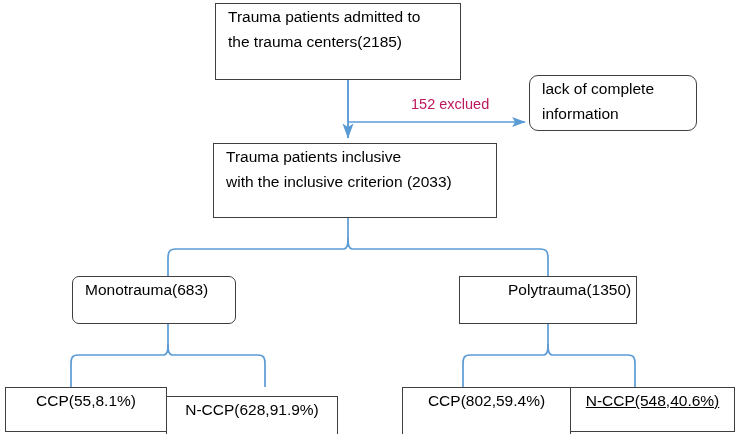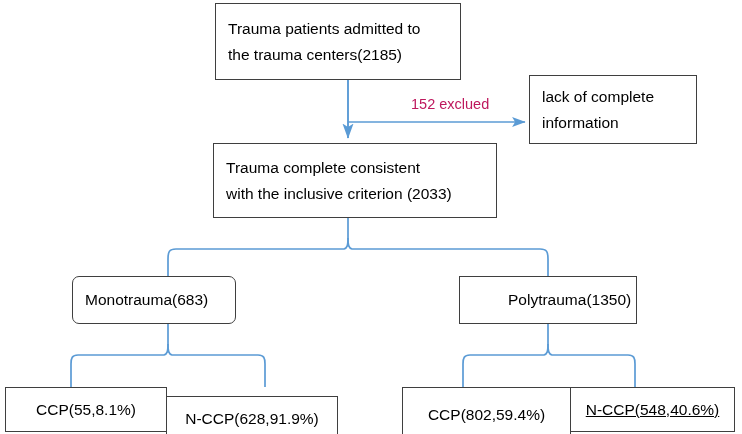--- a/index.html
+++ b/index.html
@@ -19,21 +19,20 @@
     height: 434px;
     background: #ffffff;
   }
   .node {
     position: absolute;
     box-sizing: border-box;
     border: 1.3px solid #3f3f3f;
     background: #ffffff;
     display: flex;
     flex-direction: column;
-    justify-content: center;
   }
   .node .line {
     font-size: 15.5px;
     color: #000000;
     line-height: 1.62;
     padding-left: 12px;
     white-space: nowrap;
   }
   .node.center .line {
     text-align: center;
@@ -95,29 +94,29 @@
       <path d="M548,344 C548,352 549,354 552,355 L628,355
                C634,355 635,358 635,364 L635,387"></path>
     </g>
   </svg>
 
   <div class="node" style="left:215px; top:3px; width:246px; height:77px;">
     <div class="line">Trauma patients admitted to</div>
     <div class="line">the trauma centers(2185)</div>
   </div>
 
-  <div class="node" style="left:529px; top:75px; width:168px; height:69px;">
+  <div class="node" style="left:529px; top:75px; width:168px; height:56px;border-radius:9px;">
     <div class="line">lack of complete</div>
     <div class="line">information</div>
   </div>
 
   <div class="edge-label" style="left:411px; top:96px;">152 exclued</div>
 
   <div class="node" style="left:213px; top:143px; width:284px; height:75px;">
-    <div class="line">Trauma complete consistent</div>
+    <div class="line">Trauma patients inclusive</div>
     <div class="line">with the inclusive criterion (2033)</div>
   </div>
 
   <div class="node" style="left:72px; top:276px; width:164px; height:48px;border-radius:7px;">
     <div class="line">Monotrauma(683)</div>
   </div>
 
   <div class="node" style="left:459px; top:276px; width:178px; height:48px;padding-left:36px;">
     <div class="line">Polytrauma(1350)</div>
   </div>

